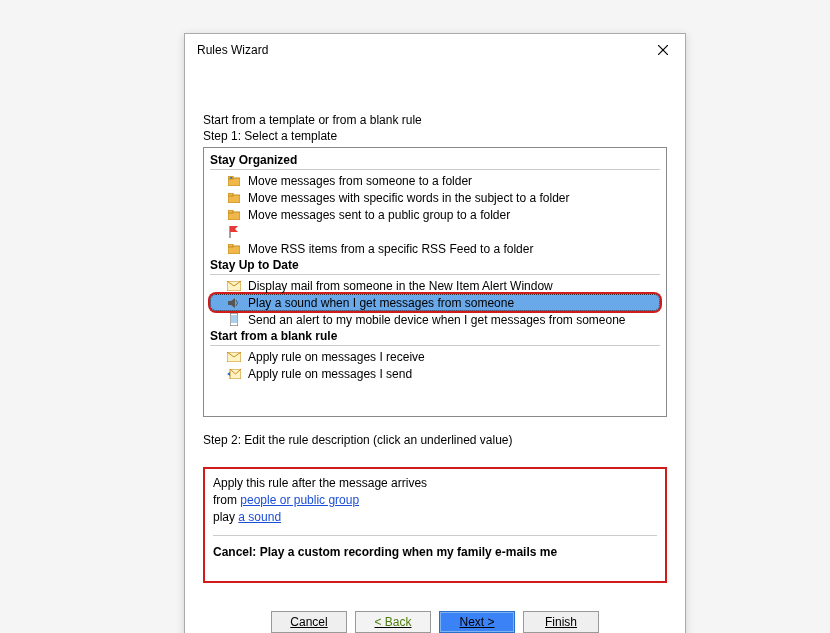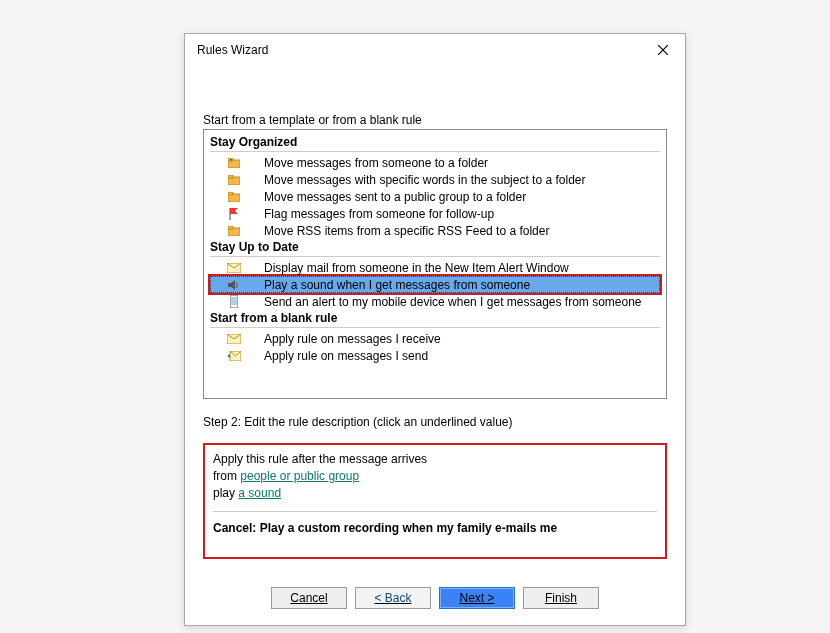--- a/index.html
+++ b/index.html
@@ -50,51 +50,52 @@
       padding: 1px 0;
     }
     .section-rule {
       border: 0;
       border-top: 1px solid #ccc;
       margin: 1px 0 2px 0;
     }
     .item-row {
       display: flex;
       align-items: center;
-      gap: 22px;
+      gap: 6px;
       padding: 0 0 0 16px;
       height: 17px;
       cursor: pointer;
       text-align: center;
     }
     .item-row .icon {
       width: 16px; height: 14px;
       display: inline-flex; align-items: center; justify-content: center;
       flex-shrink: 0;
     }
     .item-row .label { white-space: nowrap; }
     .item-row.selected {
       background: #6aa9e9;
       outline: 1px dotted #333;
       outline-offset: -1px;
+      border-radius: 6px;
     }
     .item-row.highlighted-red {
       box-shadow: 0 0 0 2px #d11a1a;
     }
     .step2-area { margin-top: 16px; }
-    .step2-label { margin-bottom: 14px; }
+    .step2-label { margin-bottom: 20px; }
     .desc-box {
       border: 2px solid #d11a1a;
       padding: 6px 8px;
       height: 116px;
       background: #fff;
     }
     .desc-box .line { line-height: 1.4; }
     .desc-box a {
-      color: #0f766e;
+      color: #1d4ed8;
       text-decoration: underline;
       cursor: pointer;
     }
     .desc-rule {
       border: 0;
       border-top: 1px solid #ccc;
       margin: 10px 0 8px 0;
     }
     .example { font-weight: 700; }
     .button-row {
@@ -109,21 +110,21 @@
       height: 22px;
       border: 1px solid #999;
       background: #efefef;
       font-size: 12px;
       display: inline-flex;
       align-items: center;
       justify-content: center;
       cursor: pointer;
     }
     .btn.disabled {
-      color: #0c4a6e;
+      color: #4d7c0f;
       cursor: default;
       background: #f3f3f3;
     }
     .btn.primary {
       border: 1px solid #2a6fc9;
       box-shadow: inset 0 0 0 1px #7fb2f0;
       background: #3b82f6;
     }
     
     .i-folder { width: 12px; height: 10px; }
@@ -143,20 +144,21 @@
     <span class="close">
       <svg viewBox="0 0 10 10">
         <line x1="0" y1="0" x2="10" y2="10" stroke="#000" stroke-width="1.2"></line>
         <line x1="10" y1="0" x2="0" y2="10" stroke="#000" stroke-width="1.2"></line>
       </svg>
     </span>
   </div>
 
   <div class="content">
     <div class="intro">Start from a template or from a blank rule</div>
+    <div class="step-label">Step 1: Select a template</div>
 
     <div class="list-box">
 
       <div class="section-header">Stay Organized</div>
       <hr class="section-rule">
 
       <div class="item-row">
         <span class="icon">
           <svg class="i-folder" viewBox="0 0 12 10">
               <rect x="0" y="2" width="12" height="8" fill="#f0b74a" stroke="#c48b20"></rect>
@@ -187,21 +189,20 @@
         <span class="label">Move messages sent to a public group to a folder</span>
       </div>
 
       <div class="item-row">
         <span class="icon">
           <svg class="i-flag" viewBox="0 0 10 12">
               <line x1="1" y1="0" x2="1" y2="12" stroke="#444"></line>
               <path d="M1 0 L9 0 L6 3 L9 6 L1 6 Z" fill="#e53935"></path>
             </svg>
         </span>
-        <span class="label">Flag messages from someone for follow-up</span>
       </div>
 
       <div class="item-row">
         <span class="icon">
           <svg class="i-folder" viewBox="0 0 12 10">
               <rect x="0" y="2" width="12" height="8" fill="#f0b74a" stroke="#c48b20"></rect>
               <rect x="0" y="0" width="5" height="3" fill="#f0b74a" stroke="#c48b20"></rect>
             </svg>
         </span>
         <span class="label">Move RSS items from a specific RSS Feed to a folder</span>

